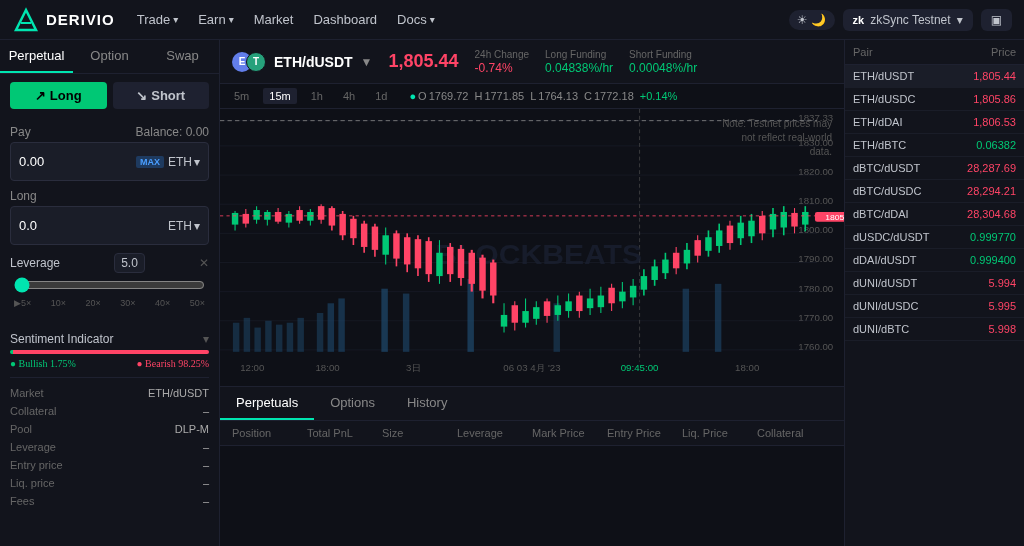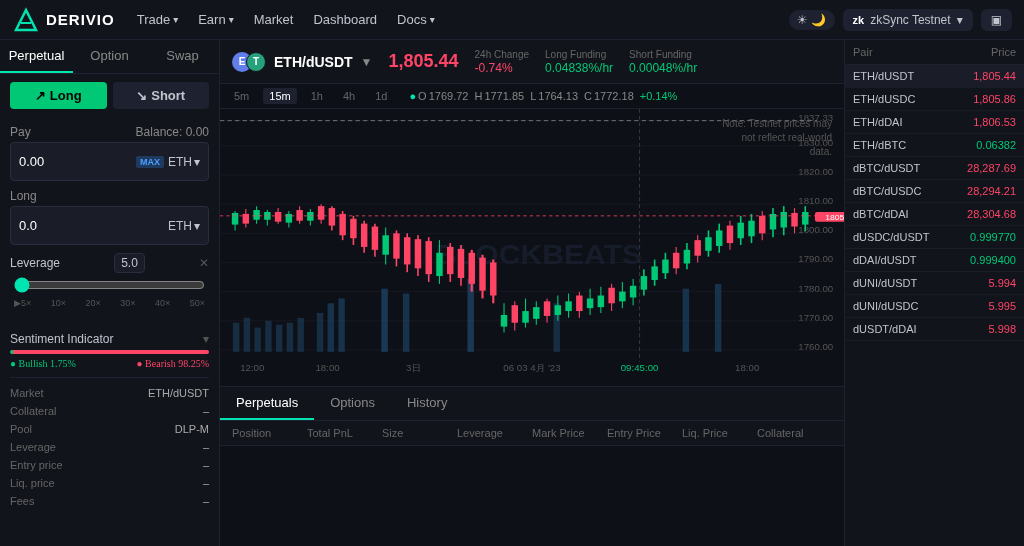--- a/index.html
+++ b/index.html
@@ -926,19 +926,19 @@
   </div>
         <div class="pair-row">
     <span class="pair-name">dUNI/dUSDT</span>
     <span class="pair-price ">5.994</span>
   </div>
         <div class="pair-row">
     <span class="pair-name">dUNI/dUSDC</span>
     <span class="pair-price ">5.995</span>
   </div>
         <div class="pair-row">
-    <span class="pair-name">dUSDT/dDAI</span>
+    <span class="pair-name">dUNI/dBTC</span>
     <span class="pair-price ">5.998</span>
   </div>
       </div>
   </div>
 
 </div>
 
 </body></html>

